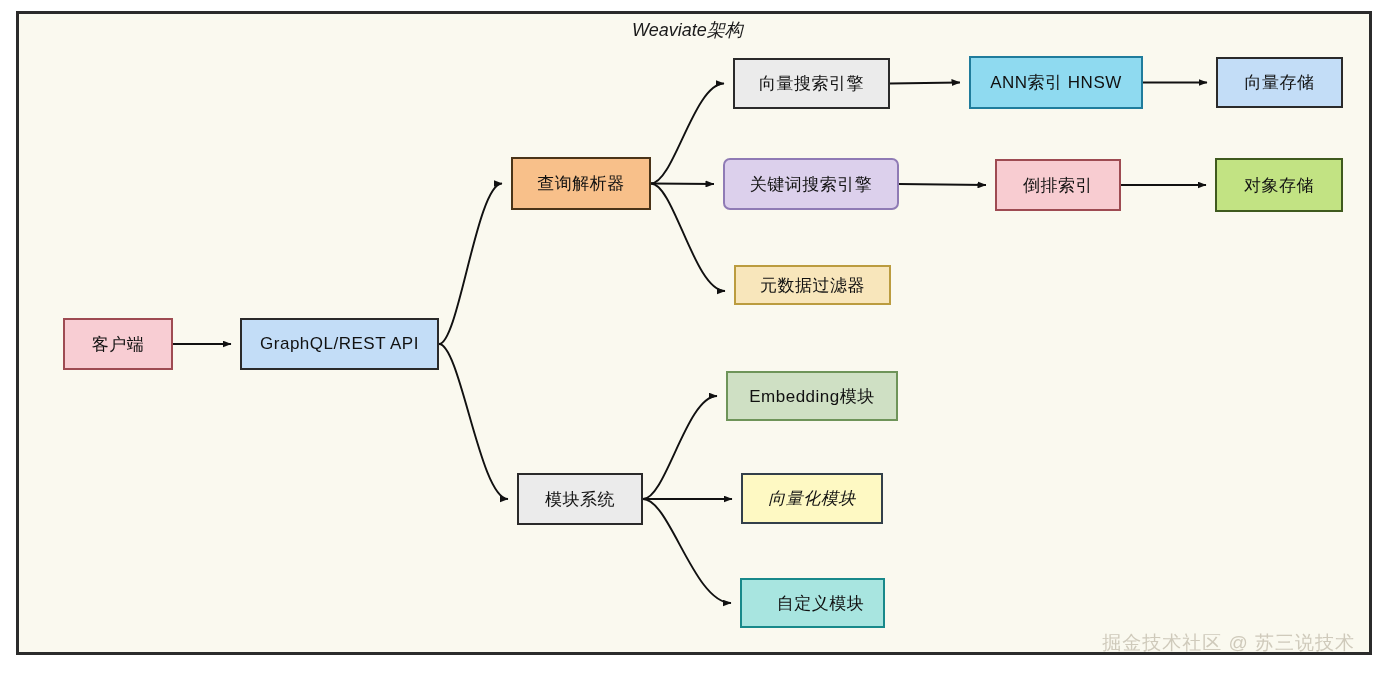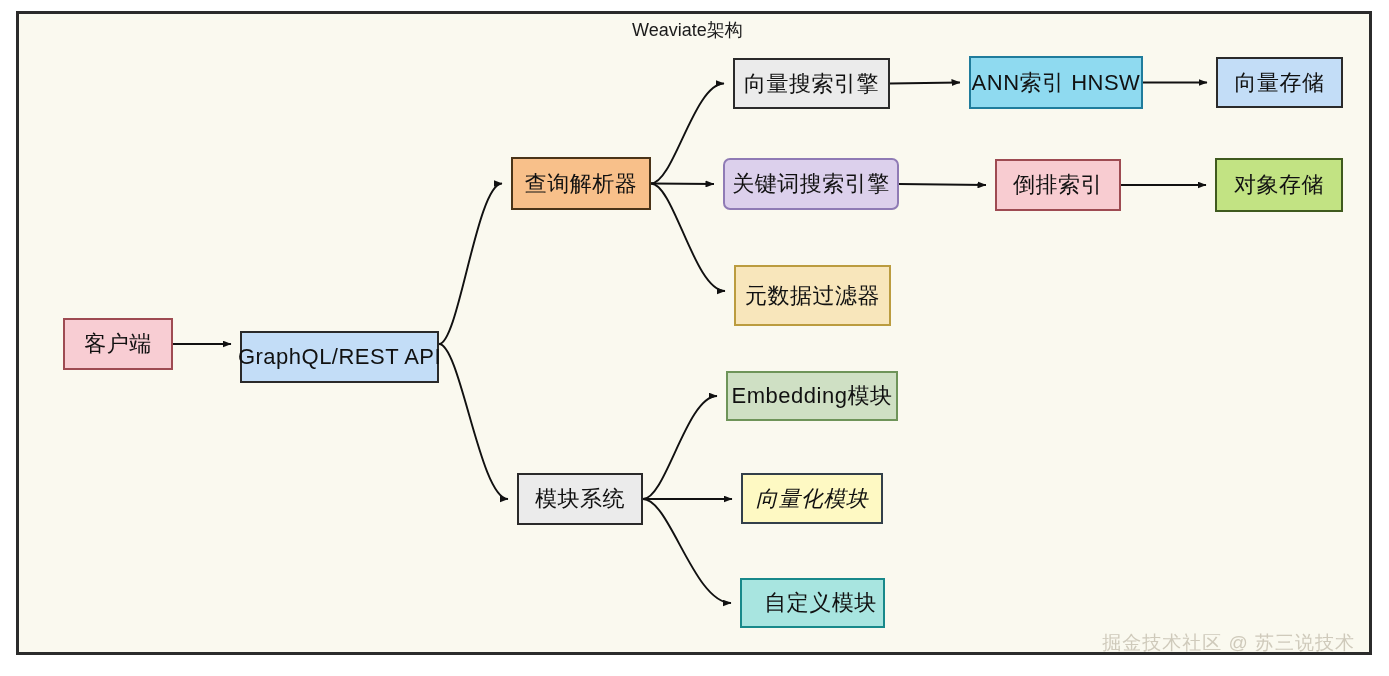--- a/index.html
+++ b/index.html
@@ -30,31 +30,32 @@
     width: 1389px; height: 676px;
   }
   .node-box {
     position: absolute;
     box-sizing: border-box;
     display: flex;
     align-items: center;
     justify-content: center;
     border-width: 2px;
     border-style: solid;
-    font-size: 22px;
+    font-size: 17px;
     color: #111111;
     letter-spacing: 0.5px;
     white-space: nowrap;
   }
   .diagram-title {
     position: absolute;
     left: 632px; top: 18px;
     font-size: 18px;
     color: #1a1a1a;
     white-space: nowrap;
+    font-style: italic;
   }
   .watermark {
     position: absolute;
     right: 34px; bottom: 20px;
     font-size: 19px;
     color: #cfcabb;
     letter-spacing: 1px;
     white-space: nowrap;
     user-select: none;
   }
@@ -83,26 +84,26 @@
         <path d="M 899 184 L 986 185" marker-end="url(#arrowhead)"></path>
         <path d="M 1121 185 L 1206 185" marker-end="url(#arrowhead)"></path>
         <path d="M 643 499 C 665.825 499, 686.575 396, 717 396" marker-end="url(#arrowhead)"></path>
         <path d="M 643 499 L 732 499" marker-end="url(#arrowhead)"></path>
         <path d="M 643 499 C 669.675 499, 693.925 603, 731 603" marker-end="url(#arrowhead)"></path>
       </g>
   </svg>
 
   <div id="node-layer">
       <div class="node-box" style="left: 63px; top: 318px; width: 110px; height: 52px; background: rgb(248, 205, 211); border-color: rgb(158, 75, 82); text-align: right;">客户端</div>
-      <div class="node-box" style="left: 240px; top: 331px; width: 199px; height: 52px; background: rgb(195, 221, 247); border-color: rgb(42, 42, 42);">GraphQL/REST API</div>
+      <div class="node-box" style="left: 240px; top: 318px; width: 199px; height: 52px; background: rgb(195, 221, 247); border-color: rgb(42, 42, 42);">GraphQL/REST API</div>
       <div class="node-box" style="left: 511px; top: 157px; width: 140px; height: 53px; background: rgb(248, 192, 138); border-color: rgb(74, 52, 24);">查询解析器</div>
       <div class="node-box" style="left: 517px; top: 473px; width: 126px; height: 52px; background: rgb(235, 235, 235); border-color: rgb(42, 42, 42); font-family: Liberation Serif, serif;">模块系统</div>
       <div class="node-box" style="left: 733px; top: 58px; width: 157px; height: 51px; background: rgb(235, 235, 235); border-color: rgb(42, 42, 42);">向量搜索引擎</div>
       <div class="node-box" style="left: 723px; top: 158px; width: 176px; height: 52px; background: rgb(220, 208, 236); border-color: rgb(143, 123, 181); border-radius: 7px;">关键词搜索引擎</div>
-      <div class="node-box" style="left: 734px; top: 265px; width: 157px; height: 61px; background: rgb(248, 230, 187); border-color: rgb(187, 156, 63);">元数据过滤器</div>
+      <div class="node-box" style="left: 734px; top: 265px; width: 157px; height: 40px; background: rgb(248, 230, 187); border-color: rgb(187, 156, 63);">元数据过滤器</div>
       <div class="node-box" style="left: 726px; top: 371px; width: 172px; height: 50px; background: rgb(207, 224, 196); border-color: rgb(110, 148, 89);">Embedding模块</div>
       <div class="node-box" style="left: 741px; top: 473px; width: 142px; height: 51px; background: #fef9c3; border-color: rgb(51, 64, 74); font-style: italic;">向量化模块</div>
       <div class="node-box" style="left: 740px; top: 578px; width: 145px; height: 50px; background: rgb(168, 229, 224); border-color: rgb(24, 137, 138); padding-left: 16px;">自定义模块</div>
       <div class="node-box" style="left: 969px; top: 56px; width: 174px; height: 53px; background: rgb(143, 218, 240); border-color: rgb(31, 124, 156);">ANN索引 HNSW</div>
       <div class="node-box" style="left: 995px; top: 159px; width: 126px; height: 52px; background: rgb(248, 204, 209); border-color: rgb(158, 75, 82);">倒排索引</div>
       <div class="node-box" style="left: 1216px; top: 57px; width: 127px; height: 51px; background: rgb(195, 221, 247); border-color: rgb(42, 42, 42);">向量存储</div>
       <div class="node-box" style="left: 1215px; top: 158px; width: 128px; height: 54px; background: rgb(194, 227, 131); border-color: rgb(63, 90, 30);">对象存储</div>
     </div>
 
   <div class="diagram-title">Weaviate架构</div>

